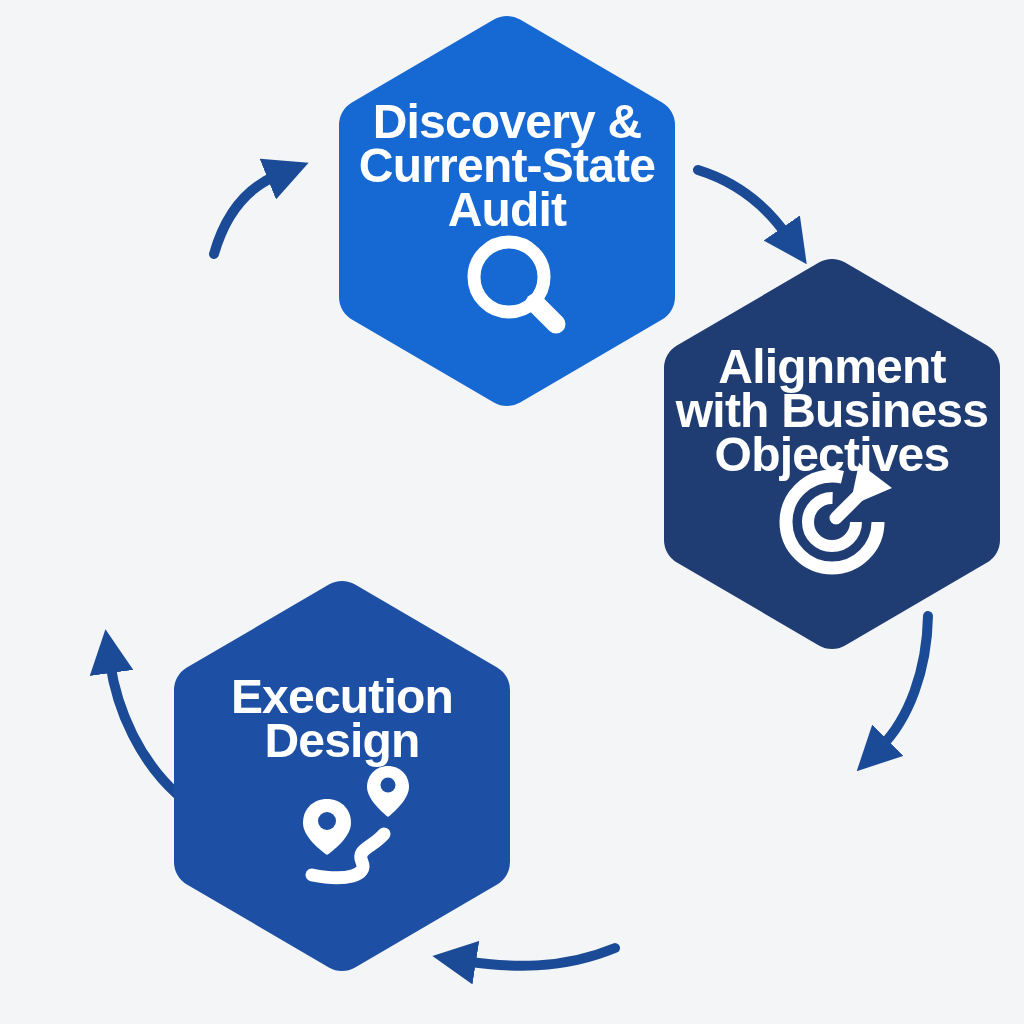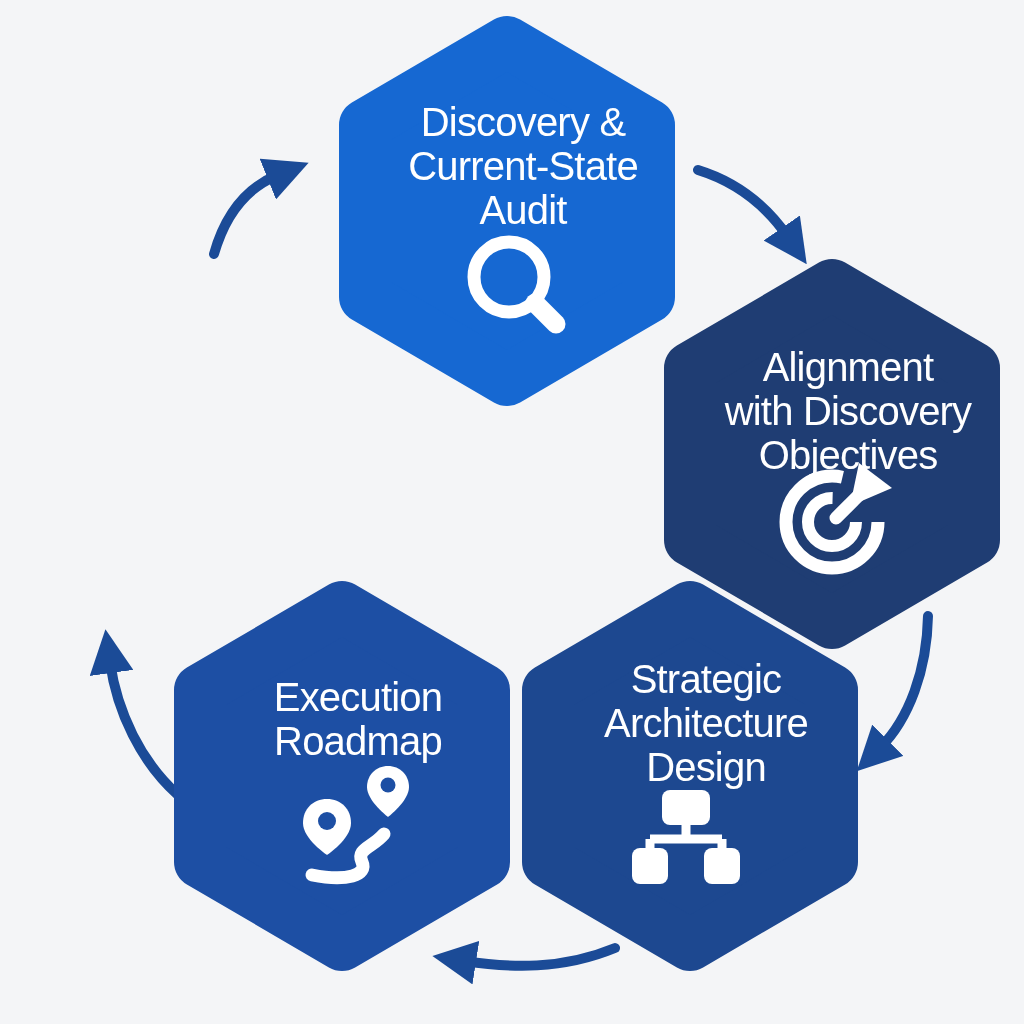--- a/index.html
+++ b/index.html
@@ -4,22 +4,22 @@
 <style>
   html,body{margin:0;padding:0;}
   .stage{
     position:relative;width:1024px;height:1024px;overflow:hidden;
     font-family:"Liberation Sans",sans-serif;background:#f4f5f7;
   }
   .arrows{position:absolute;left:0;top:0;}
   .hex-step{position:absolute;width:340px;height:398px;}
   .hex{position:absolute;left:0;top:0;}
   .hex-label{
-    position:absolute;left:16px;width:100%;text-align:center;
-    color:#ffffff;font-weight:normal;font-size:40px;line-height:44px;
+    position:absolute;left:0;width:100%;text-align:center;
+    color:#ffffff;font-weight:bold;font-size:48px;line-height:44px;
     letter-spacing:-0.8px;white-space:pre-line;
   }
   .hex-icon{position:absolute;}
 </style>
 </head>
 <body>
 
 <div class="stage" style="background-color: rgb(244, 245, 247);">
 
   <svg class="arrows" width="1024" height="1024" viewBox="0 0 1024 1024">
@@ -46,51 +46,37 @@
       <circle cx="65" cy="53" r="35" fill="none" stroke="#ffffff" stroke-width="13"></circle>
       <line x1="91" y1="79" x2="112" y2="100" stroke="#ffffff" stroke-width="19" stroke-linecap="round"></line>
     </svg>
   </div>
 
   <div class="hex-step" style="left:662px;top:255px;">
     <svg class="hex" width="340" height="398" viewBox="0 0 340 398">
       <polygon points="170,30 312,113 312,285 170,368 28,285 28,113" stroke-width="52" stroke-linejoin="round" fill="#1f3d73" stroke="#1f3d73"></polygon>
     </svg>
     <div class="hex-label" style="top:90px;">Alignment
-with Discovery
+with Business
 Objectives</div>
     <svg class="hex-icon" style="left:100px;top:193px;" width="140" height="140" viewBox="0 0 140 140">
       <circle cx="70" cy="74" r="46" fill="none" stroke="#ffffff" stroke-width="13" stroke-dasharray="227 62"></circle>
       <circle cx="70" cy="74" r="24" fill="none" stroke="#ffffff" stroke-width="12" stroke-dasharray="113 38"></circle>
       <line x1="74" y1="70" x2="100" y2="44" stroke="#ffffff" stroke-width="13" stroke-linecap="round"></line>
       <polygon points="88,58 97,15 130,40" fill="#ffffff"></polygon>
     </svg>
   </div>
 
-  <div class="hex-step" style="left:520px;top:577px;">
-    <svg class="hex" width="340" height="398" viewBox="0 0 340 398">
-      <polygon points="170,30 312,113 312,285 170,368 28,285 28,113" stroke-width="52" stroke-linejoin="round" fill="#1d4890" stroke="#1d4890"></polygon>
-    </svg>
-    <div class="hex-label" style="top:80px;">Strategic
-Architecture
-Design</div>
-    <svg class="hex-icon" style="left:100px;top:198px;" width="140" height="120" viewBox="0 0 140 120">
-      <rect x="42" y="15" width="48" height="35" rx="8" fill="#ffffff"></rect>
-      <path d="M66 48 V64 M30 64 H102 M30 64 V76 M102 64 V76" fill="none" stroke="#ffffff" stroke-width="9"></path>
-      <rect x="12" y="73" width="36" height="36" rx="8" fill="#ffffff"></rect>
-      <rect x="84" y="73" width="36" height="36" rx="8" fill="#ffffff"></rect>
-    </svg>
-  </div>
 
   <div class="hex-step" style="left:172px;top:577px;">
     <svg class="hex" width="340" height="398" viewBox="0 0 340 398">
       <polygon points="170,30 312,113 312,285 170,368 28,285 28,113" stroke-width="52" stroke-linejoin="round" fill="#1d4fa4" stroke="#1d4fa4"></polygon>
     </svg>
     <div class="hex-label" style="top:98px;">Execution
-Roadmap</div>
+Design</div>
     <svg class="hex-icon" style="left:100px;top:181px;" width="160" height="130" viewBox="0 0 160 130">
       <path d="M40 117 C75 124 96 117 90 104 C84 91 100 90 112 76" fill="none" stroke="#ffffff" stroke-width="13" stroke-linecap="round"></path>
       <path d="M55 41 C41 41 31 51 31 65 C31 81 55 97 55 97 C55 97 79 81 79 65 C79 51 69 41 55 41 Z" fill="#ffffff"></path>
       <circle cx="55" cy="63" r="9" fill="#1d4fa4"></circle>
       <path d="M116 8 C104 8 95 17 95 29 C95 43 116 59 116 59 C116 59 137 43 137 29 C137 17 128 8 116 8 Z" fill="#ffffff"></path>
       <circle cx="116" cy="27" r="7.5" fill="#1d4fa4"></circle>
     </svg>
   </div>
 
 

